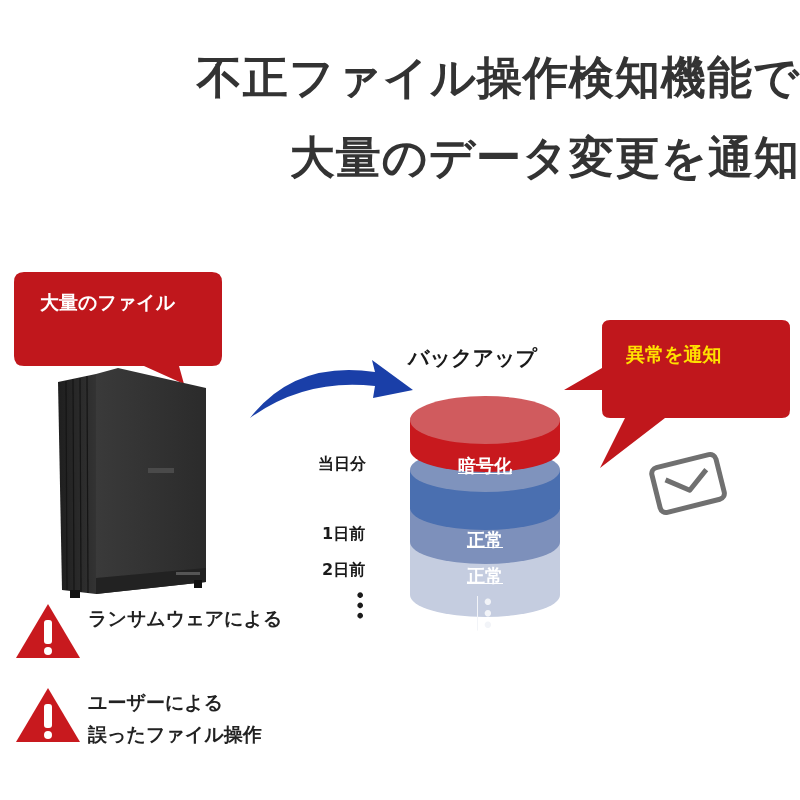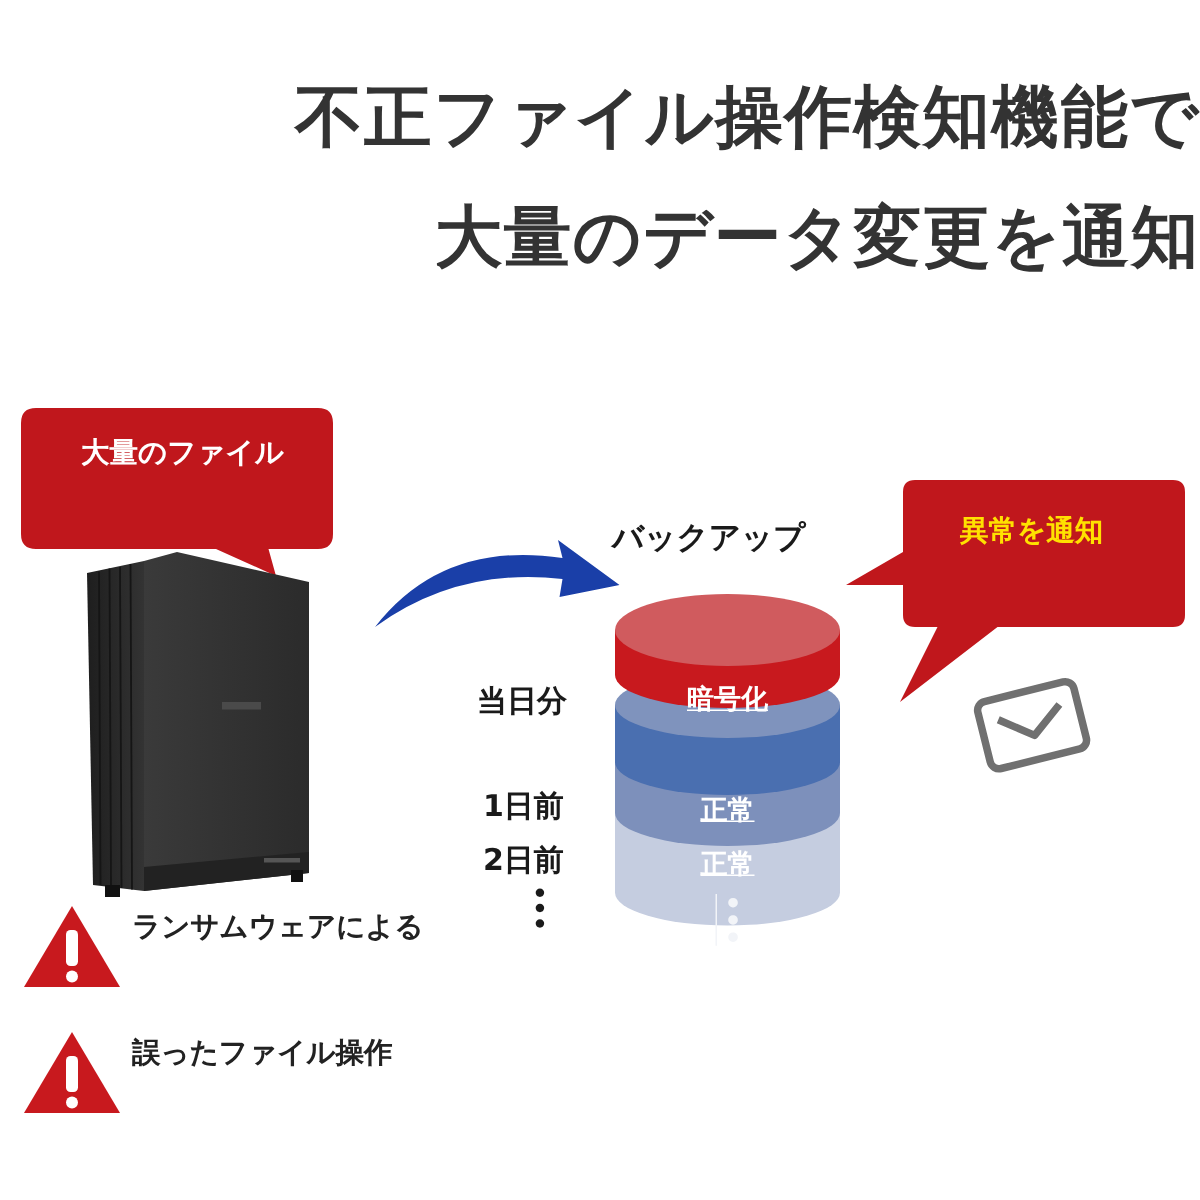--- a/index.html
+++ b/index.html
@@ -9,23 +9,23 @@
   }
   .title {
     position: absolute; left: 0; width: 800px; text-align: right;
     font-weight: bold; color: #333333; font-size: 45px; letter-spacing: 1px;
   }
   #t1 { top: 48px; }
   #t2 { top: 128px; }
 
   .abs { position: absolute; }
 
-  .bubble-text { position: absolute; font-weight: bold; font-size: 19px; line-height: 28px; margin-left: 14px; }
+  .bubble-text { position: absolute; font-weight: bold; font-size: 19px; line-height: 28px; }
 
-  .label { position: absolute; font-weight: bold; color: #1a1a1a; font-size: 20px; }
+  .label { position: absolute; font-weight: bold; color: #1a1a1a; font-size: 16px; }
   .cyl-label { position: absolute; font-weight: bold; color: #ffffff; font-size: 18px; text-align: center; width: 160px; text-decoration: underline; }
 
   .warn-text { position: absolute; font-weight: bold; color: #222; font-size: 19px; line-height: 32px; }
 </style>
 </head>
 <body>
 
 <div id="t1" class="title">不正ファイル操作検知機能で</div>
 <div id="t2" class="title">大量のデータ変更を通知</div>
 
@@ -118,14 +118,15 @@
 <div class="warn-text" style="left:88px;top:602px">
   <div>ランサムウェアによる</div>
 </div>
 
 <svg class="abs" style="left:14px;top:684px" width="68" height="60">
   <path d="M34 4 L66 58 L2 58 Z" fill="#c8191e"></path>
   <rect x="30" y="20" width="8" height="24" rx="3" fill="#fff"></rect>
   <circle cx="34" cy="51" r="4" fill="#fff"></circle>
 </svg>
 <div class="warn-text" style="left:88px;top:686px">
+  <div>ユーザーによる</div>
   <div>誤ったファイル操作</div>
 </div>
 
 </body></html>

